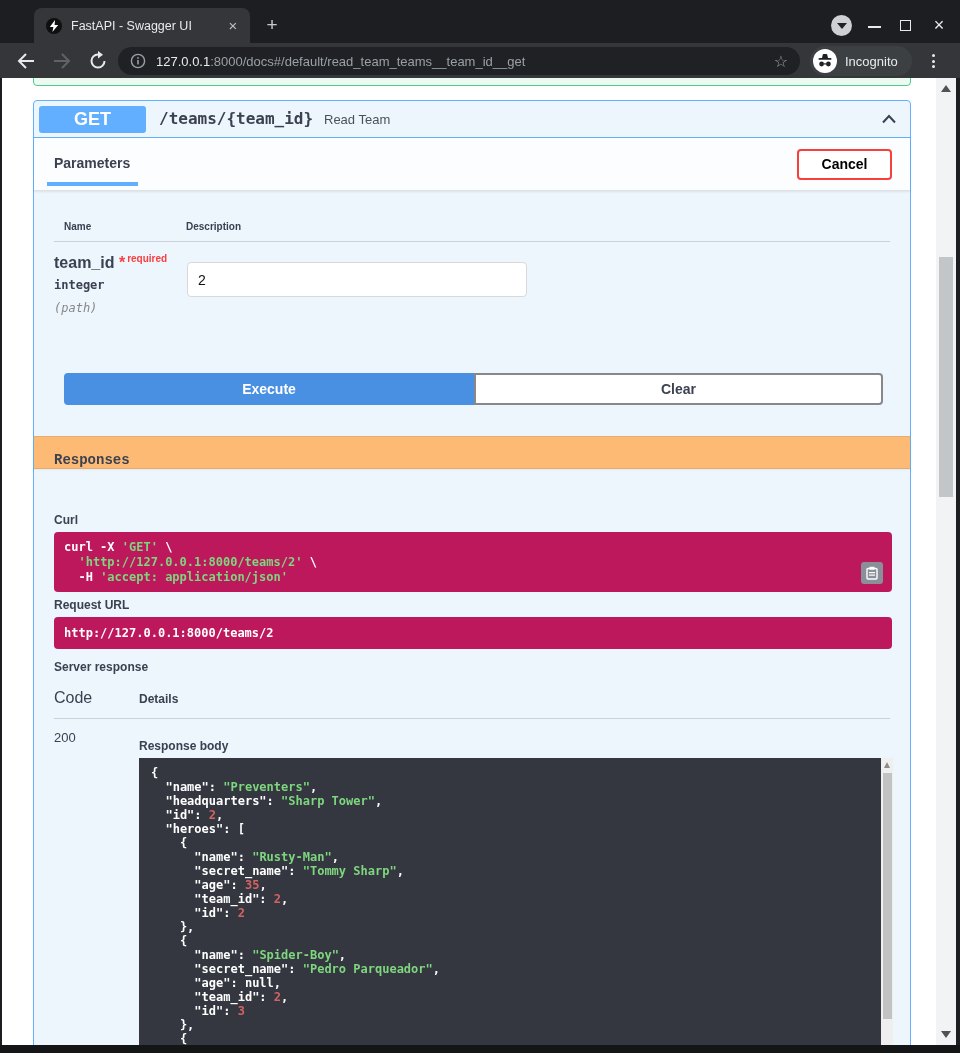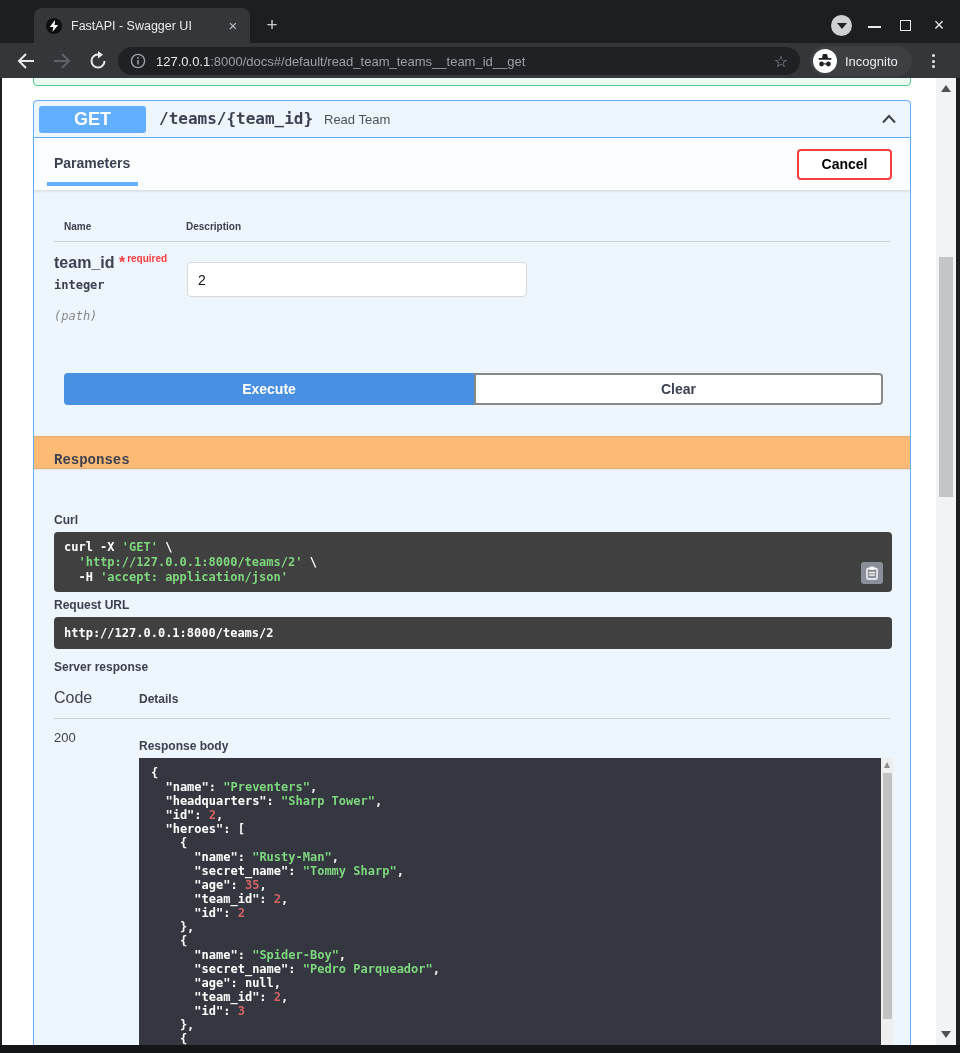--- a/index.html
+++ b/index.html
@@ -62,40 +62,40 @@
                 border:2px solid #f93e3e; border-radius:4px; color:#000000; font-weight:bold; font-size:14px;
                 text-align:center; line-height:27px; }
 
   .col-head { position:absolute; top:120px; font-size:10px; font-weight:bold; color:#3b4151; }
   .tdivider { position:absolute; left:20px; right:20px; height:1px; background:rgba(59,65,81,.2); }
   #param-name { position:absolute; left:20px; top:152px; font-size:16px; font-weight:bold; color:#3b4151; }
   #param-star { color:#f93e3e; }
   #param-required { color:#f93e3e; font-size:10px; vertical-align:6px; font-weight:bold; margin-left:2px; }
   #param-type { position:absolute; left:20px; top:177px; font-family:"DejaVu Sans Mono", monospace;
                 font-size:12px; font-weight:bold; color:#3b4151; }
-  #param-in { position:absolute; left:20px; top:208px; font-family:"DejaVu Sans Mono", monospace;
+  #param-in { position:absolute; left:20px; top:200px; font-family:"DejaVu Sans Mono", monospace;
               font-size:12px; font-style:italic; color:#888; }
   #param-input { position:absolute; left:153px; top:161px; width:340px; height:35px; border:1px solid #d9d9d9;
                  border-radius:4px; font-size:14px; color:#111; padding:0 10px; background:#fff;
                  font-family:"Liberation Sans", sans-serif; }
 
   #btn-execute { position:absolute; left:30px; top:272px; width:410px; height:32px; background:#4990e2;
                  border:none; border-radius:4px 0 0 4px; color:#fff; font-weight:bold; font-size:14px;
                  text-align:center; line-height:32px; }
   #btn-clear { position:absolute; left:440px; top:272px; width:409px; height:32px; background:#fff;
                border:2px solid #888; border-radius:0 4px 4px 0; color:#3b4151; font-weight:bold; font-size:14px;
                text-align:center; line-height:28px; }
 
   #responses-strip { position:absolute; left:0; top:335px; width:100%; height:33px; background:#fdba74;
                      border-top:1px solid rgba(59,65,81,.1); border-bottom:1px solid rgba(59,65,81,.12);
                      box-shadow:0 1px 2px rgba(0,0,0,.06);font-family:Liberation Mono, monospace; }
   #responses-title { position:absolute; left:20px; top:15px; font-size:14px; font-weight:bold; color:#3b4151; }
 
   .small-label { position:absolute; left:20px; font-size:12px; font-weight:bold; color:#3b4151; }
-  .dark-block { position:absolute; left:20px; width:838px; background:#404040; border-radius:4px;
+  .dark-block { position:absolute; left:20px; width:838px; background:#be185d; border-radius:4px;
                 font-family:"DejaVu Sans Mono", monospace; font-size:12px; color:#fff; }
   #curl-block { top:431px; height:60px; padding:8px 10px; line-height:15px; }
   #copy-btn { position:absolute; right:9px; bottom:8px; width:22px; height:22px; background:#8b8f99;
               border-radius:3px; display:flex; align-items:center; justify-content:center; }
   #url-block { top:516px; height:32px; line-height:32px; padding:0 10px; font-weight:bold; }
 
   #code-head { position:absolute; left:20px; top:588px; font-size:16px; color:#3b4151; }
   #details-head { position:absolute; left:105px; top:591px; font-size:12px; font-weight:bold; color:#3b4151; }
   #status-code { position:absolute; left:20px; top:629px; font-size:13px; color:#3b4151; }
   #respbody-label { left:105px; top:638px; }

